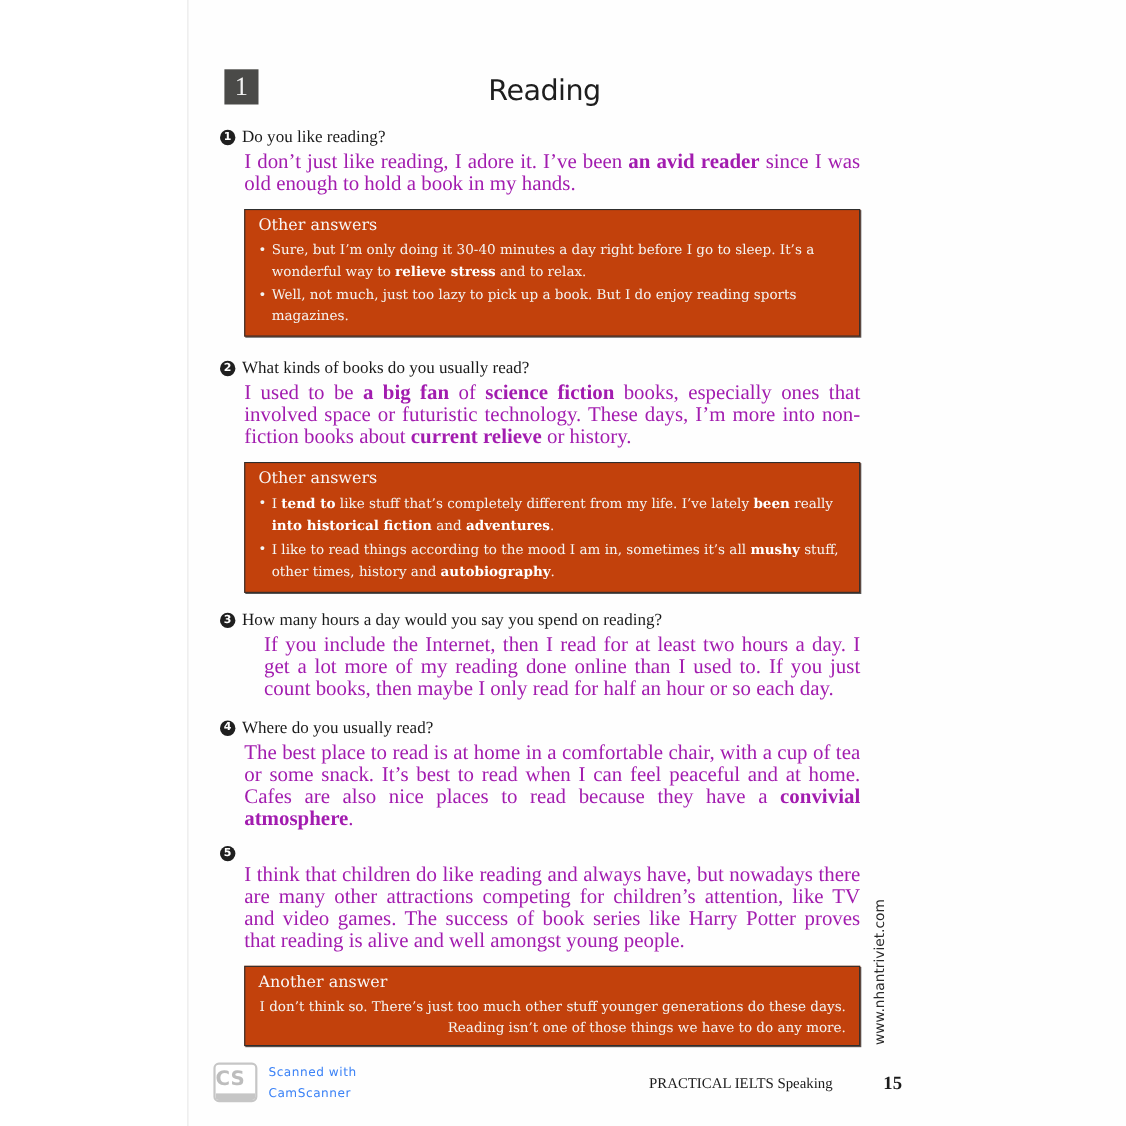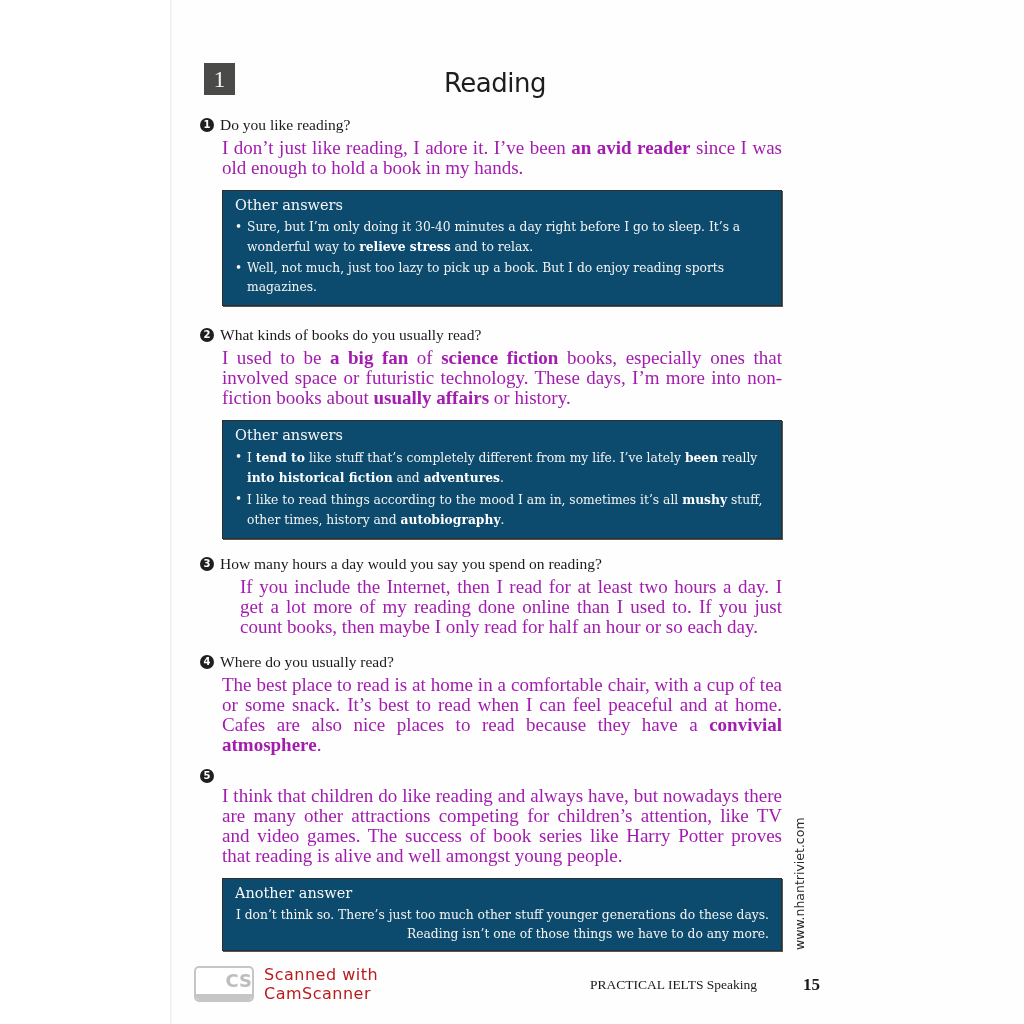--- a/index.html
+++ b/index.html
@@ -87,21 +87,21 @@
   .answer {
     margin-left: 22px;
     font-size: 19px;
     line-height: 20px;
     text-align: justify;
     color: #a21caf;
   }
   .answer b { font-weight: bold; }
   .box {
     margin: 12px 0 0 22px;
-    background: #0c4a6e;
+    background: #c2410c;
     border: 1.5px solid #2e2e2e;
     color: #f4f4f2;
     padding: 4px 12px 6px 12px;
     font-family: "DejaVu Serif", serif;
     box-shadow: 1px 1px 0 #555;
   }
   .box-title {
     font-size: 14.5px;
     line-height: 21px;
     color: #f8f8f8;
@@ -144,48 +144,48 @@
     color: #1a1a1a;
   }
   .watermark {
     position: absolute;
     left: 194px;
     top: 965px;
     display: flex;
     align-items: center;
   }
   .cs-logo {
-    width: 60px;
+    width: 40px;
     height: 36px;
     border: 2px solid #c6c6c6;
     border-radius: 5px;
     background: #fff;
     position: relative;
     box-sizing: border-box;
     color: #bdbdbd;
     font-family: "DejaVu Sans", sans-serif;
     font-weight: bold;
     font-size: 18px;
     line-height: 26px;
-    text-align: right;
+    text-align: left;
     overflow: hidden;
   }
   .cs-logo::after {
     content: "";
     position: absolute;
     left: 0; right: 0; bottom: 0;
     height: 6px;
     background: #c6c6c6;
   }
   .cs-text {
     margin-left: 10px;
     font-family: "DejaVu Sans", sans-serif;
-    font-size: 16px;
-    line-height: 19px;
-    color: #b91c1c;
+    font-size: 11px;
+    line-height: 19px;
+    color: #3b82f6;
     letter-spacing: 0.5px;
   }
   .site-url {
     position: absolute;
     left: 790px;
     top: 805px;
     width: 20px;
     height: 145px;
   }
   .site-url span {
@@ -226,21 +226,21 @@
           <span class="bullet">•</span>
           <span class="box-text"><span>Well, not much, just too lazy to pick up a book. But I do enjoy reading sports magazines.</span></span>
         </div>
       </div>
     </div>
     <div class="qa" style="margin-top: 18px;">
       <div class="question">
         <span class="num-badge">2</span>
         <span>What kinds of books do you usually read?</span>
       </div>
-      <div class="answer" style="margin-top: 3px;"><span>I used to be </span><b>a big fan</b><span> of </span><b>science fiction</b><span> books, especially ones that involved space or futuristic technology. These days, I’m more into non-fiction books about </span><b>usually affairs</b><span> or history.</span></div>
+      <div class="answer" style="margin-top: 3px;"><span>I used to be </span><b>a big fan</b><span> of </span><b>science fiction</b><span> books, especially ones that involved space or futuristic technology. These days, I’m more into non-fiction books about </span><b>current relieve</b><span> or history.</span></div>
       <div class="box">
         <div class="box-title">Other answers</div>
         <div class="box-item">
           <span class="bullet">•</span>
           <span class="box-text"><span>I </span><b>tend to</b><span> like stuff that’s completely different from my life. I’ve lately </span><b>been</b><span> really </span><b>into historical fiction</b><span> and </span><b>adventures</b><span>.</span></span>
         </div>
         <div class="box-item">
           <span class="bullet">•</span>
           <span class="box-text"><span>I like to read things according to the mood I am in, sometimes it’s all </span><b>mushy</b><span> stuff, other times, history and </span><b>autobiography</b><span>.</span></span>
         </div>

